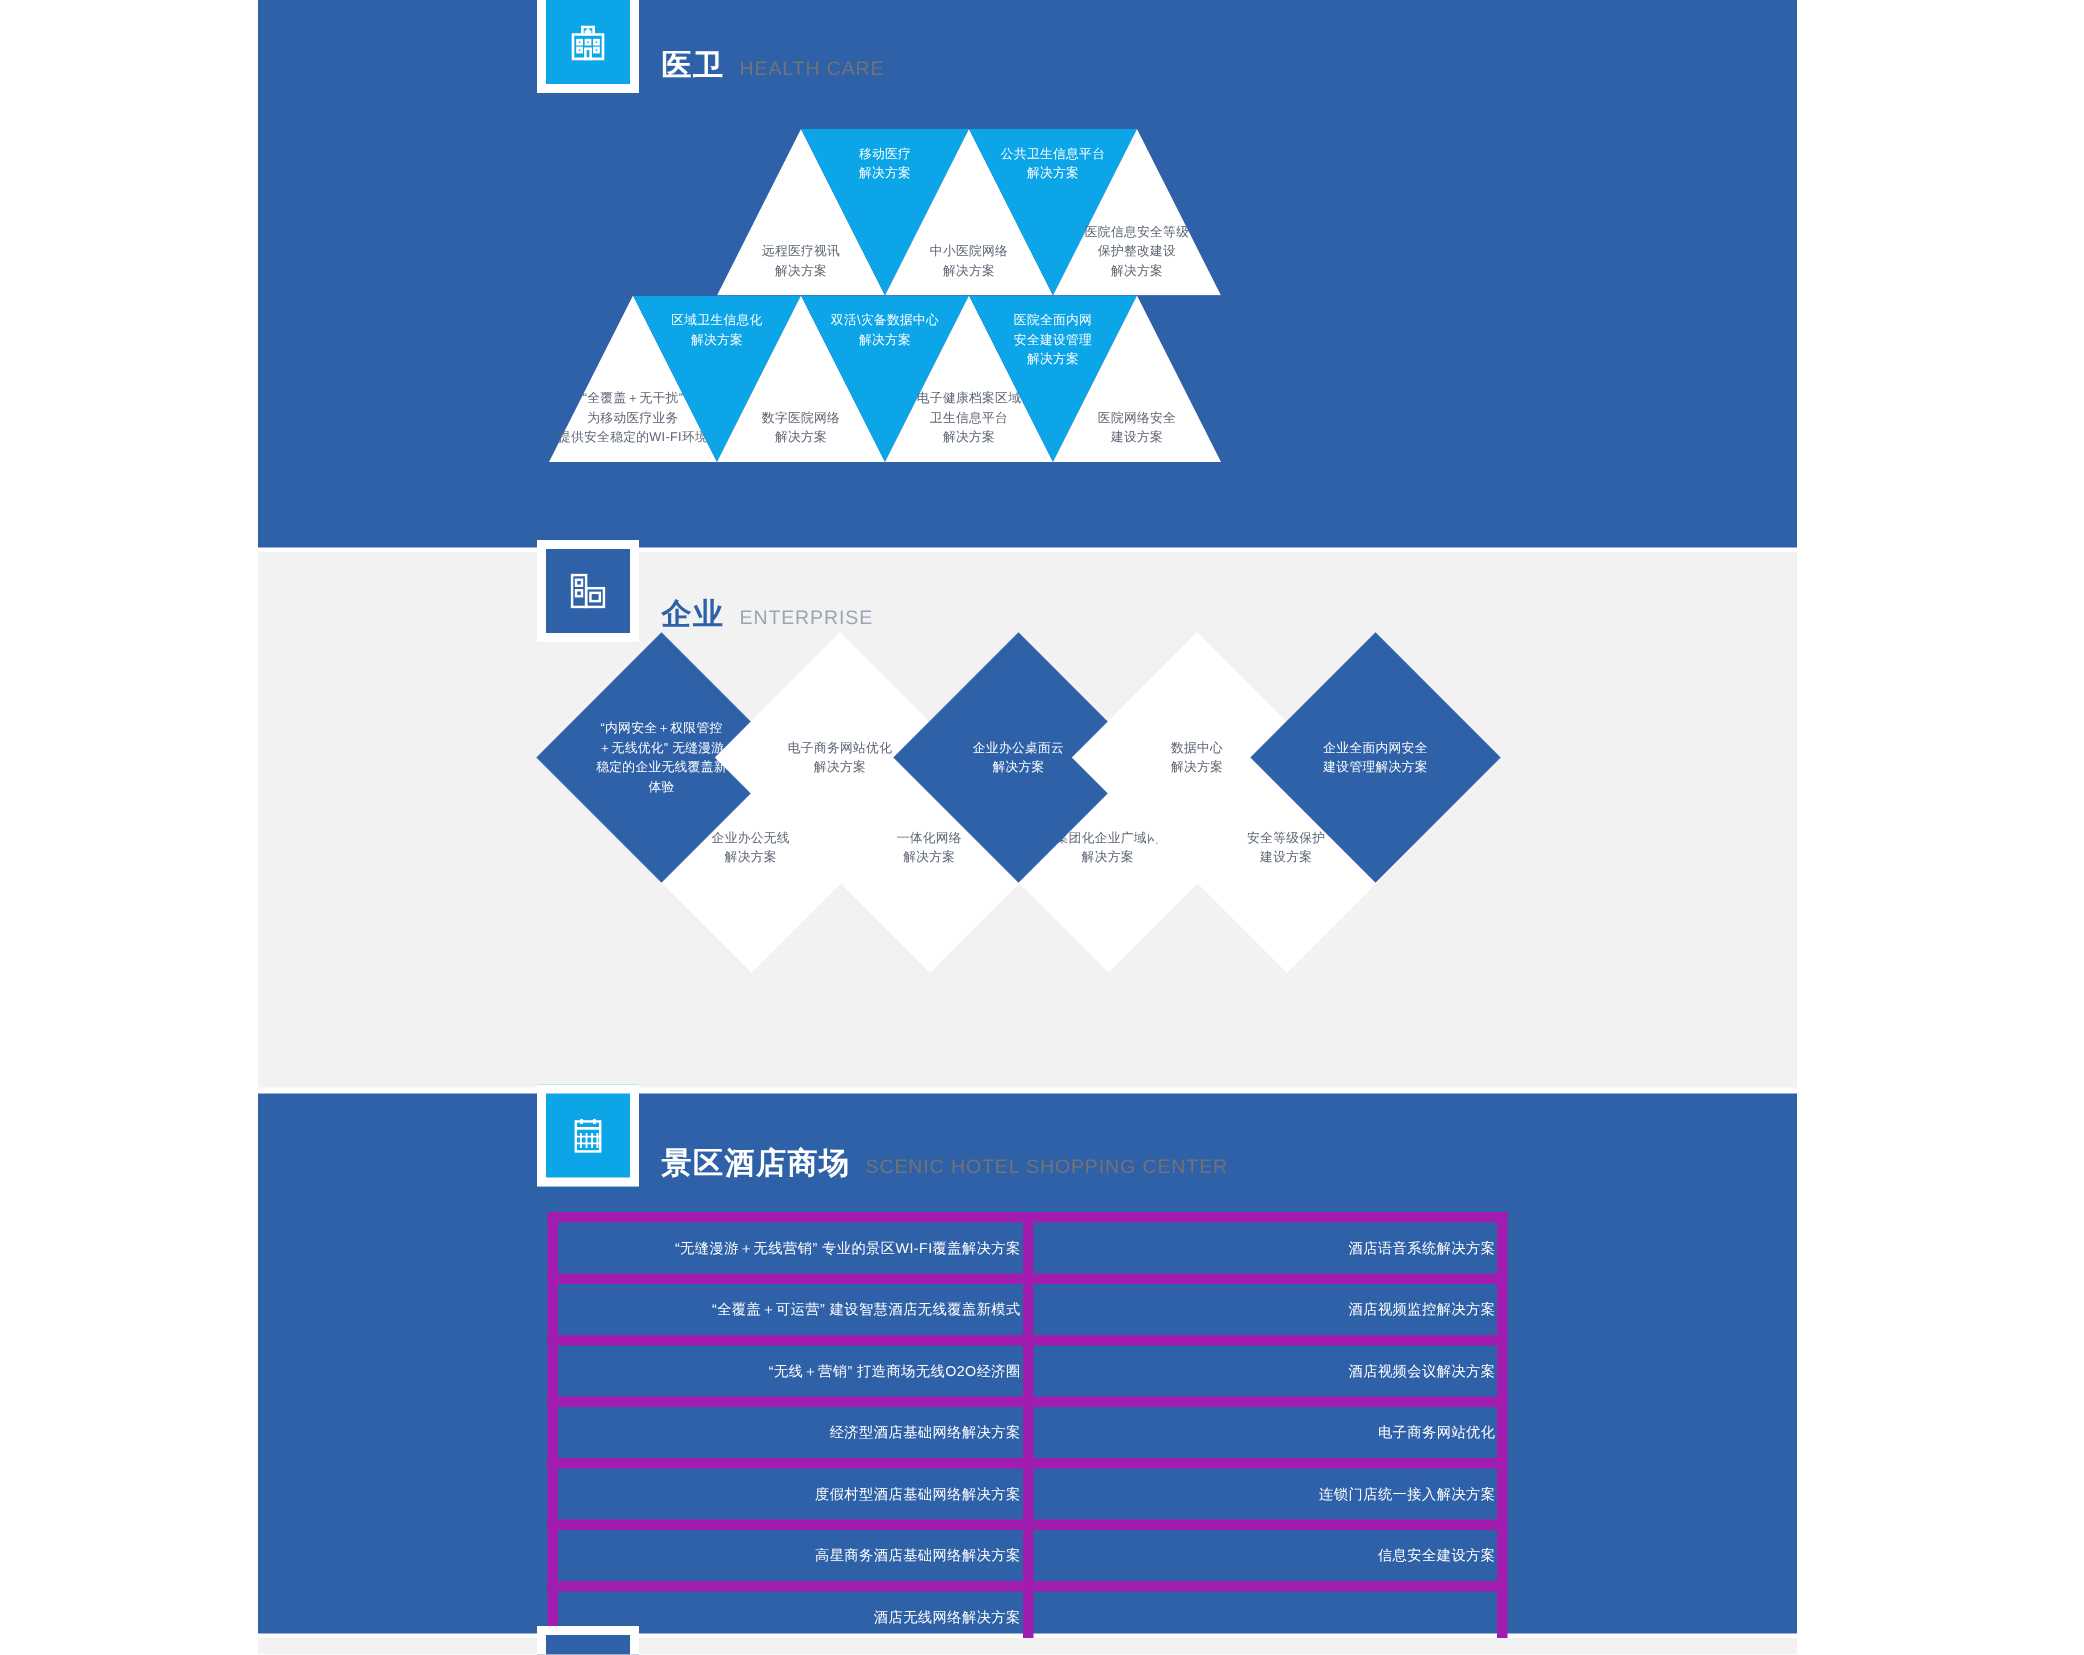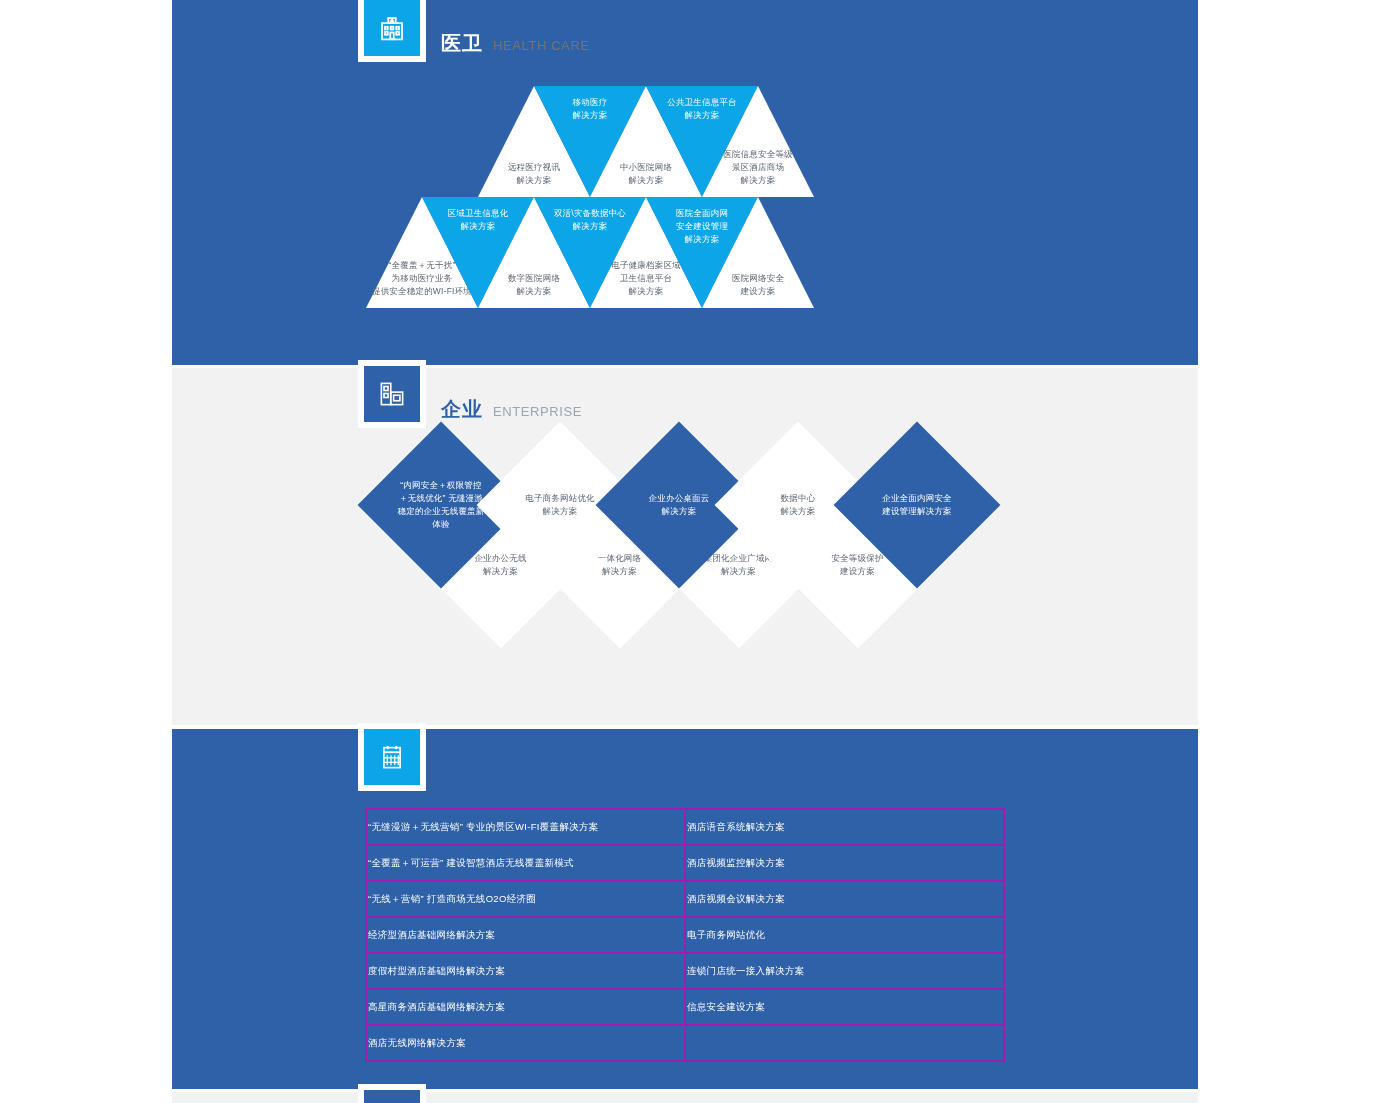--- a/index.html
+++ b/index.html
@@ -64,22 +64,22 @@
   }
   .dia.w .lbl{color:#5b6472;}
   .dia.b .lbl{color:#ffffff;}
 
   
   #sh-table{
     position:absolute;left:365px;top:808px;width:640px;
     border-collapse:collapse;table-layout:fixed;
   }
   #sh-table td{
-    height:32px;border:2px solid #a21caf;
-    color:#ffffff;font-size:9.5px;text-align:left;
+    height:32px;border:7px solid #a21caf;
+    color:#ffffff;font-size:9.5px;text-align:right;
     letter-spacing:.3px;vertical-align:middle;
   }
 </style>
 </head>
 <body>
 
 <div class="page">
 
   <div class="band blue" style="top:0;height:365px;"></div>
 
@@ -127,21 +127,21 @@
         <div class="shape"></div>
         <div class="lbl">
           <div>公共卫生信息平台</div>
           <div>解决方案</div>
         </div>
       </div>
       <div class="tri up w" style="left: 336px; top: 0px; text-decoration: underline;">
         <div class="shape"></div>
         <div class="lbl">
           <div>医院信息安全等级</div>
-          <div>景区酒店商场</div>
+          <div>保护整改建设</div>
           <div>解决方案</div>
         </div>
       </div>
       <div class="tri up w" style="left: 0px; top: 111px;">
         <div class="shape"></div>
         <div class="lbl">
           <div>“全覆盖＋无干扰”</div>
           <div>为移动医疗业务</div>
           <div>提供安全稳定的WI-FI环境</div>
         </div>
@@ -298,20 +298,24 @@
 
   <div class="icon-box cyan" style="left:358px;top:723px;">
     <svg viewBox="0 0 24 24" fill="none" stroke="#ffffff" stroke-width="1.3">
       <rect x="5.5" y="4.5" width="13" height="16"></rect>
       <path d="M5.5 8.2h13" stroke-width="1.5"></path>
       <path d="M8.6 3.2v2.6M15.4 3.2v2.6" stroke-width="1.5"></path>
       <path d="M8.2 10.6v8M11.2 10.6v8M14.2 10.6v8M17 10.6v8" stroke-width="1"></path>
       <path d="M5.5 12.6h13M5.5 16.2h13" stroke-width="1"></path>
     </svg>
   </div>
+  <div class="head-title onblue" style="left:441px;top:762px;">
+    <span class="head-cn">景区酒店商场</span>
+    <span class="head-en">SCENIC HOTEL SHOPPING CENTER</span>
+  </div>
 
   <table id="sh-table">
     <tbody>
         <tr>
           <td>“无缝漫游＋无线营销”  专业的景区WI-FI覆盖解决方案</td>
           <td>酒店语音系统解决方案</td>
         </tr>
         <tr>
           <td>“全覆盖＋可运营”  建设智慧酒店无线覆盖新模式</td>
           <td>酒店视频监控解决方案</td>

